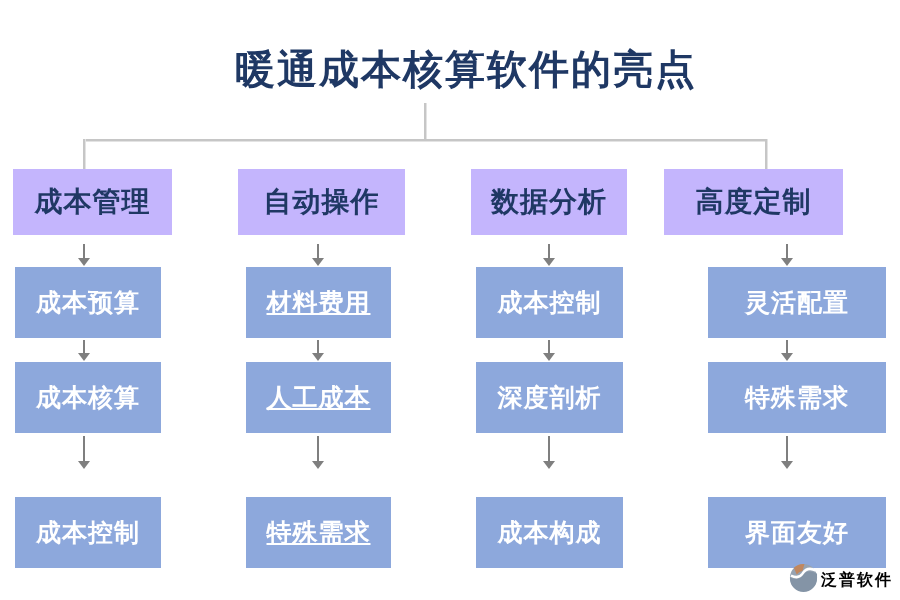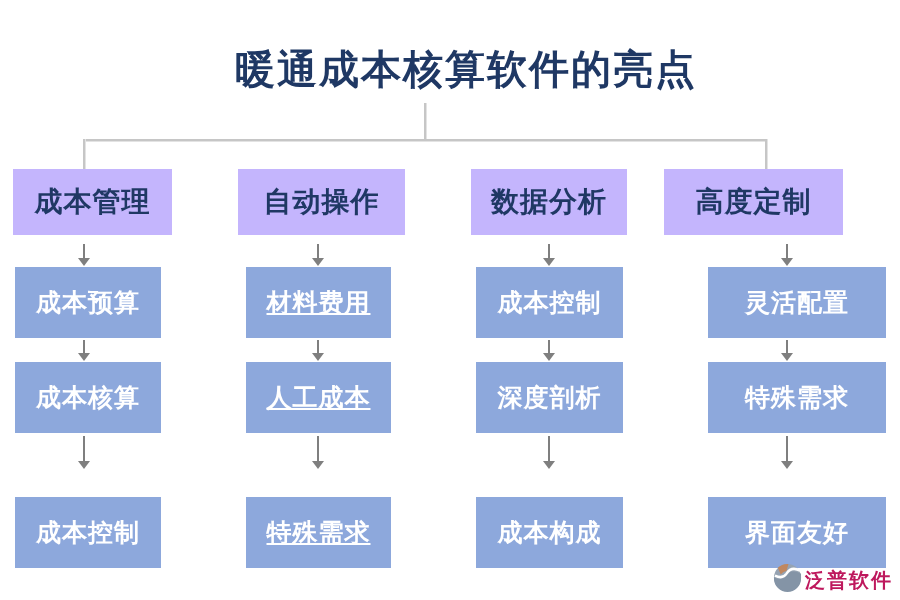--- a/index.html
+++ b/index.html
@@ -59,21 +59,21 @@
   .ar1 { top:244px; height:22px; }
   .ar2 { top:340px; height:21px; }
   .ar3 { top:436px; height:33px; }
   .c1 .ar { left:77px; }  .c2 .ar { left:311px; }
   .c3 .ar { left:542px; } .c4 .ar { left:780px; }
 
   
   .wm { position:absolute; right:7px; bottom:4px; text-align:right; }
   .wm-row { display:flex; align-items:center; justify-content:flex-end; gap:3px; }
   .wm-brand {
-    font-size:20px; font-weight:bold; color:#be185d; letter-spacing:2px;
+    font-size:16px; font-weight:bold; color:#000000; letter-spacing:2px;
     line-height:1;
   }
   .wm-url {
     font-size:13px; font-weight:bold; color:#cd8170; letter-spacing:1px;
     line-height:1.2;
   }
 </style>
 </head>
 <body>
 

